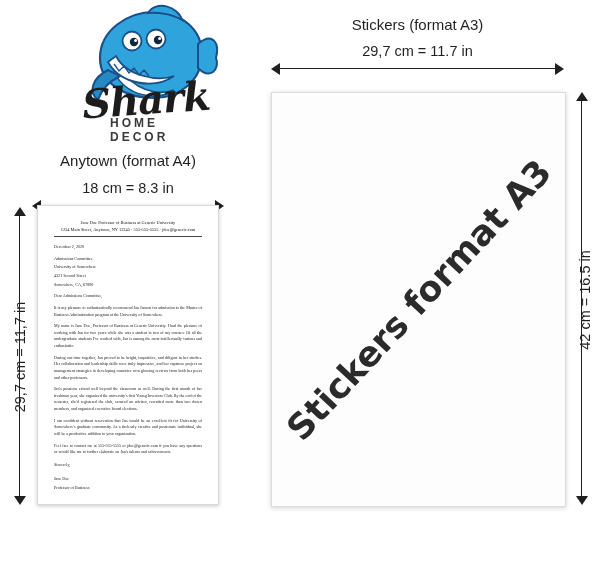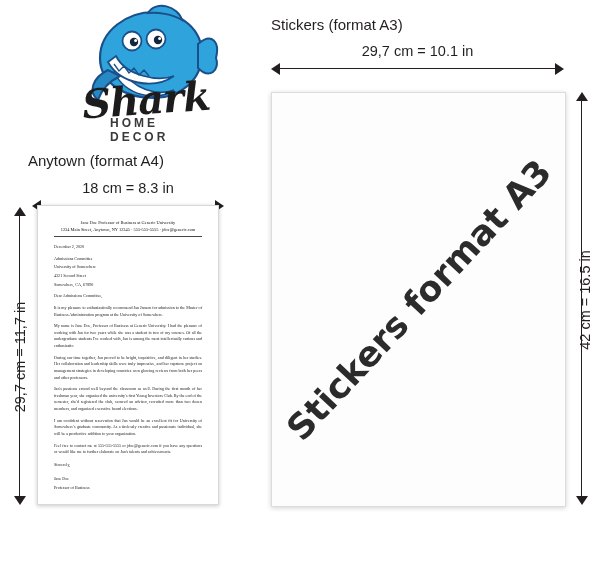--- a/index.html
+++ b/index.html
@@ -42,20 +42,21 @@
     top: 112px;
     font-size: 12px;
     letter-spacing: 3px;
     color: #3a3a3a;
     font-weight: 600;
   }
 
   
   .caption {
     position: absolute;
+    text-align: center;
     font-size: 15px;
     color: #231f20;
   }
 
   
   .dim-h {
     position: absolute;
     height: 12px;
   }
   .dim-h .line {
@@ -191,21 +192,21 @@
     <circle cx="88" cy="36" r="4.2" fill="#12263d"></circle>
     <circle cx="65.6" cy="36.4" r="1.5" fill="#ffffff"></circle>
     <circle cx="89.6" cy="34.4" r="1.5" fill="#ffffff"></circle>
   </svg>
   <div class="brand-word">Shark</div>
   <div class="brand-sub">HOME DECOR</div>
 </div>
 
 <div class="caption" style="left:271px; top:16px; width:293px;">Stickers (format A3)</div>
 
-<div class="dim-label" style="left:271px; top:43px; width:293px; text-align:center;">29,7 cm  =  10.1 in</div>
+<div class="dim-label" style="left:271px; top:43px; width:293px; text-align:center;">29,7 cm  =  11.7 in</div>
 
 <div class="dim-h" style="left:271px; top:63px; width:293px;">
   <span class="cap-l"></span>
   <span class="line"></span>
   <span class="cap-r"></span>
 </div>
 
 <div id="sticker-sheet">
   <div id="sticker-text">Stickers format A3</div>
 </div>

